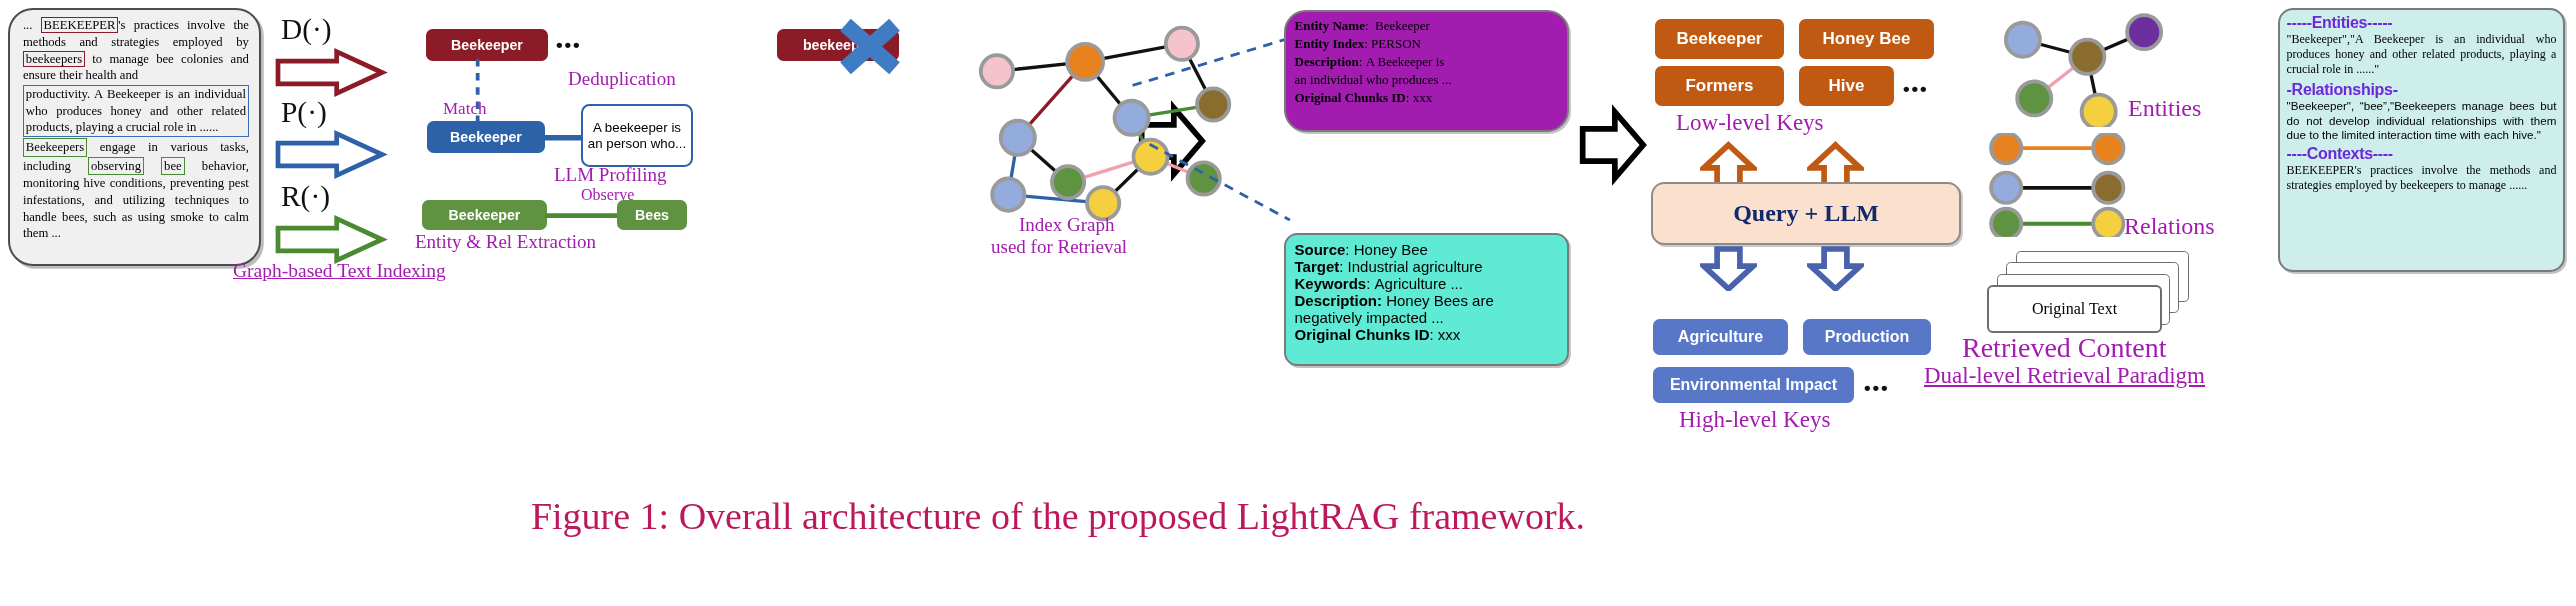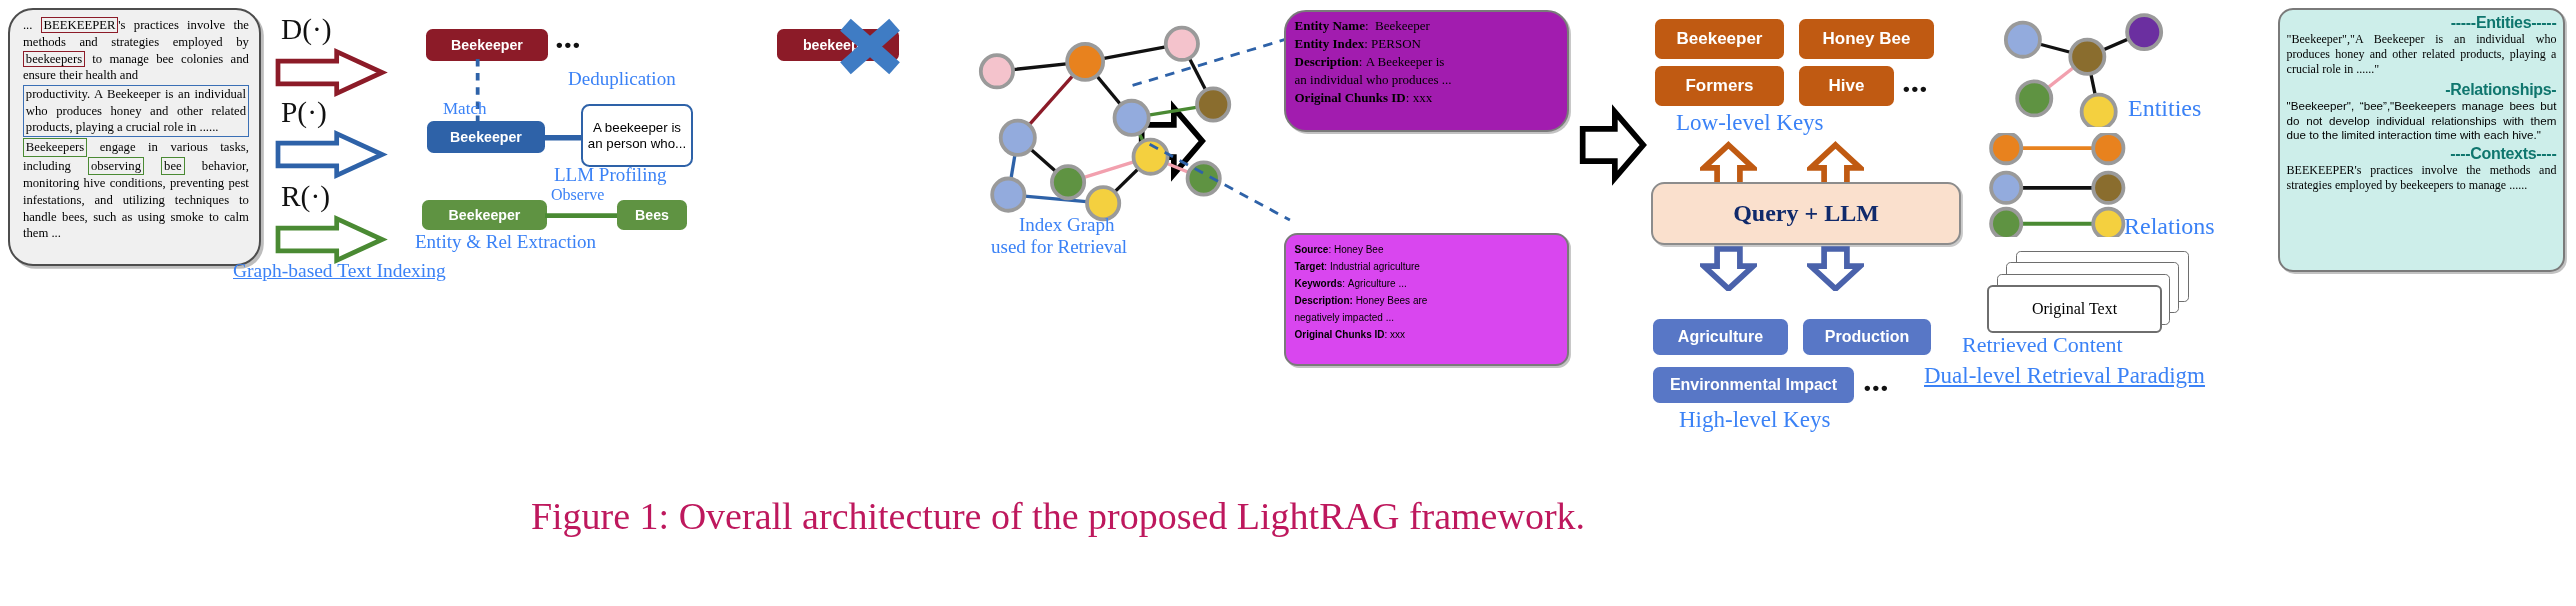--- a/index.html
+++ b/index.html
@@ -25,51 +25,51 @@
   
   .pill{position:absolute;display:flex;align-items:center;justify-content:center;
     color:#fff;font-family:"Liberation Sans",sans-serif;font-weight:bold;
     border-radius:6.6px;font-size:14.2px;white-space:nowrap;}
   .pill-dark{background:#8c1b28;}
   .pill-blue{background:#2e62a8;}
   .pill-green{background:#5f9342;}
   .pill-orange{background:#c05a12;}
   .pill-periw{background:#5877c6;}
 
-  .capt{position:absolute;font-family:"Liberation Serif",serif;font-size:19px;color:#3b82f6;
+  .capt{position:absolute;font-family:"Liberation Serif",serif;font-size:19px;color:#a21caf;
     white-space:nowrap;}
   .capt-u{text-decoration:underline;font-size:19.5px;}
 
   .dots{position:absolute;font-family:"Liberation Sans",sans-serif;font-weight:bold;
     font-size:19px;color:#111;letter-spacing:1.9px;}
 
   
   #callout{position:absolute;border:2.4px solid #2e62a8;border-radius:8.5px;background:#fff;
     font-family:"Liberation Sans",sans-serif;font-size:13.3px;color:#000;text-align:center;
     line-height:16px;display:flex;align-items:center;justify-content:center;padding:1.9px 3.8px;
     box-sizing:border-box;}
 
   
   .card{position:absolute;border-radius:13.3px;box-sizing:border-box;
     border:2.1px solid #7a7a7a;box-shadow:1.9px 1.9px 0 #c2c2c2;padding:5.7px 8.5px;}
   .card-orange{background:#a21caf;font-family:"Liberation Serif",serif;font-size:13px;line-height:18px;border-radius:22px;}
-  .card-blue{background:#d946ef;font-family:"Liberation Sans",sans-serif;font-size:10px;line-height:17px;}
+  .card-blue{background:#5eead4;font-family:"Liberation Sans",sans-serif;font-size:15px;line-height:17px;}
   .card b{font-weight:bold;}
 
   
   #query-box{position:absolute;background:#fae0cd;border:2.8px solid #8c8c8c;border-radius:13.3px;
     display:flex;align-items:center;justify-content:center;
     font-family:"Liberation Serif",serif;font-weight:bold;font-size:24px;color:#102a6b;
     box-shadow:1.9px 1.9px 0 #c9c9c9;box-sizing:border-box;}
 
   
   #cyan{position:absolute;background:#cdeeea;border:2.1px solid #7a7a7a;border-radius:15px;
     box-shadow:1.9px 1.9px 0 #c2c2c2;box-sizing:border-box;padding:4.7px 6.6px;}
   .cy-head{font-family:"Liberation Sans",sans-serif;font-weight:bold;font-size:16px;
-    text-align:right;color:#0f766e;letter-spacing:-0.3px;}
+    text-align:left;color:#6d28d9;letter-spacing:-0.3px;}
   .cy-body{font-family:"Liberation Serif",serif;font-size:12px;line-height:15px;
     text-align:justify;color:#000;}
   .cy-body.sans{font-family:"Liberation Sans",sans-serif;font-size:11.6px;line-height:14.6px;}
 
   
   .stackpg{position:absolute;background:#fff;border:1.9px solid #6e6e6e;border-radius:4.7px;}
   #orig-text{position:absolute;background:#fff;border:2.1px solid #6e6e6e;border-radius:5.7px;
     display:flex;align-items:center;justify-content:center;
     font-family:"Liberation Serif",serif;font-size:16px;color:#000;}
 
@@ -123,21 +123,21 @@
 <svg class="abs" style="left:543px;top:133px;" width="42" height="9.5" viewBox="0 0 44 10">
   <line x1="0" y1="5" x2="44" y2="5" stroke="#2e62a8" stroke-width="6"></line>
 </svg>
 <div id="callout" style="left:581px;top:104px;width:112px;height:63px;">A beekeeper is an person who...</div>
 <div class="capt" style="left:554px;top:164px;">LLM Profiling</div>
 
 <div class="pill pill-green" style="left:422px;top:200px;width:125px;height:30px;">Beekeeper</div>
 <svg class="abs" style="left:545px;top:210px;" width="74" height="11.4" viewBox="0 0 78 12">
   <line x1="0" y1="6" x2="78" y2="6" stroke="#4a8a33" stroke-width="5"></line>
 </svg>
-<div class="capt" style="left:551px;top:186px;font-size:16px;">Observe</div>
+<div class="capt" style="left:581px;top:186px;font-size:16px;">Observe</div>
 <div class="pill pill-green" style="left:617px;top:200px;width:70px;height:30px;">Bees</div>
 <div class="capt" style="left:415px;top:231px;">Entity &amp; Rel Extraction</div>
 
 <div class="capt capt-u" style="left:233px;top:260px;">Graph-based Text Indexing</div>
 
 <svg class="abs" style="left:1136px;top:100px;" width="70" height="82" viewBox="0 0 74 86">
   <polygon points="6,26 40,26 40,8 70,43 40,78 40,60 6,60" fill="#fff" stroke="#000" stroke-width="6" stroke-linejoin="miter"></polygon>
 </svg>
 
 <svg class="abs" style="left:959px;top:19px;" width="294" height="209" viewBox="0 0 310 220">
@@ -249,21 +249,21 @@
   <line x1="22" y1="96" x2="130" y2="96" stroke="#4a8a33" stroke-width="4"></line>
   <circle cx="22" cy="96" r="16" fill="#5f9342" stroke="#9a9a9a" stroke-width="4"></circle>
   <circle cx="130" cy="96" r="16" fill="#f4d03f" stroke="#9a9a9a" stroke-width="4"></circle>
 </svg>
 <div class="capt" style="left:2124px;top:213px;font-size:24px;">Relations</div>
 
 <div class="stackpg" style="left:2016px;top:251px;width:171px;height:49px;"></div>
 <div class="stackpg" style="left:2006px;top:262px;width:171px;height:49px;"></div>
 <div class="stackpg" style="left:1997px;top:274px;width:171px;height:49px;"></div>
 <div id="orig-text" style="left:1987px;top:285px;width:171px;height:44px;">Original Text</div>
-<div class="capt" style="left:1962px;top:332px;font-size:22px;">Retrieved Content</div>
+<div class="capt" style="left:1962px;top:332px;font-size:28px;">Retrieved Content</div>
 
 <div class="capt capt-u" style="left:1924px;top:363px;font-size:23px;">Dual-level Retrieval Paradigm</div>
 
 <div id="cyan" style="left:2278px;top:7.6px;width:287px;height:264px;">
   <div class="cy-head">-----Entities-----</div>
   <div class="cy-body">"Beekeeper","A Beekeeper is an individual who produces honey and other related products, playing a crucial role in ......"</div>
   <div class="cy-head" style="margin-top:4px">-Relationships-</div>
   <div class="cy-body sans">"Beekeeper", “bee”,"Beekeepers manage bees but do not develop individual relationships with them due to the limited interaction time with each hive."</div>
   <div class="cy-head" style="margin-top:1.9px">----Contexts----</div>
   <div class="cy-body">BEEKEEPER's practices involve the methods and strategies employed by beekeepers to manage ......</div>

